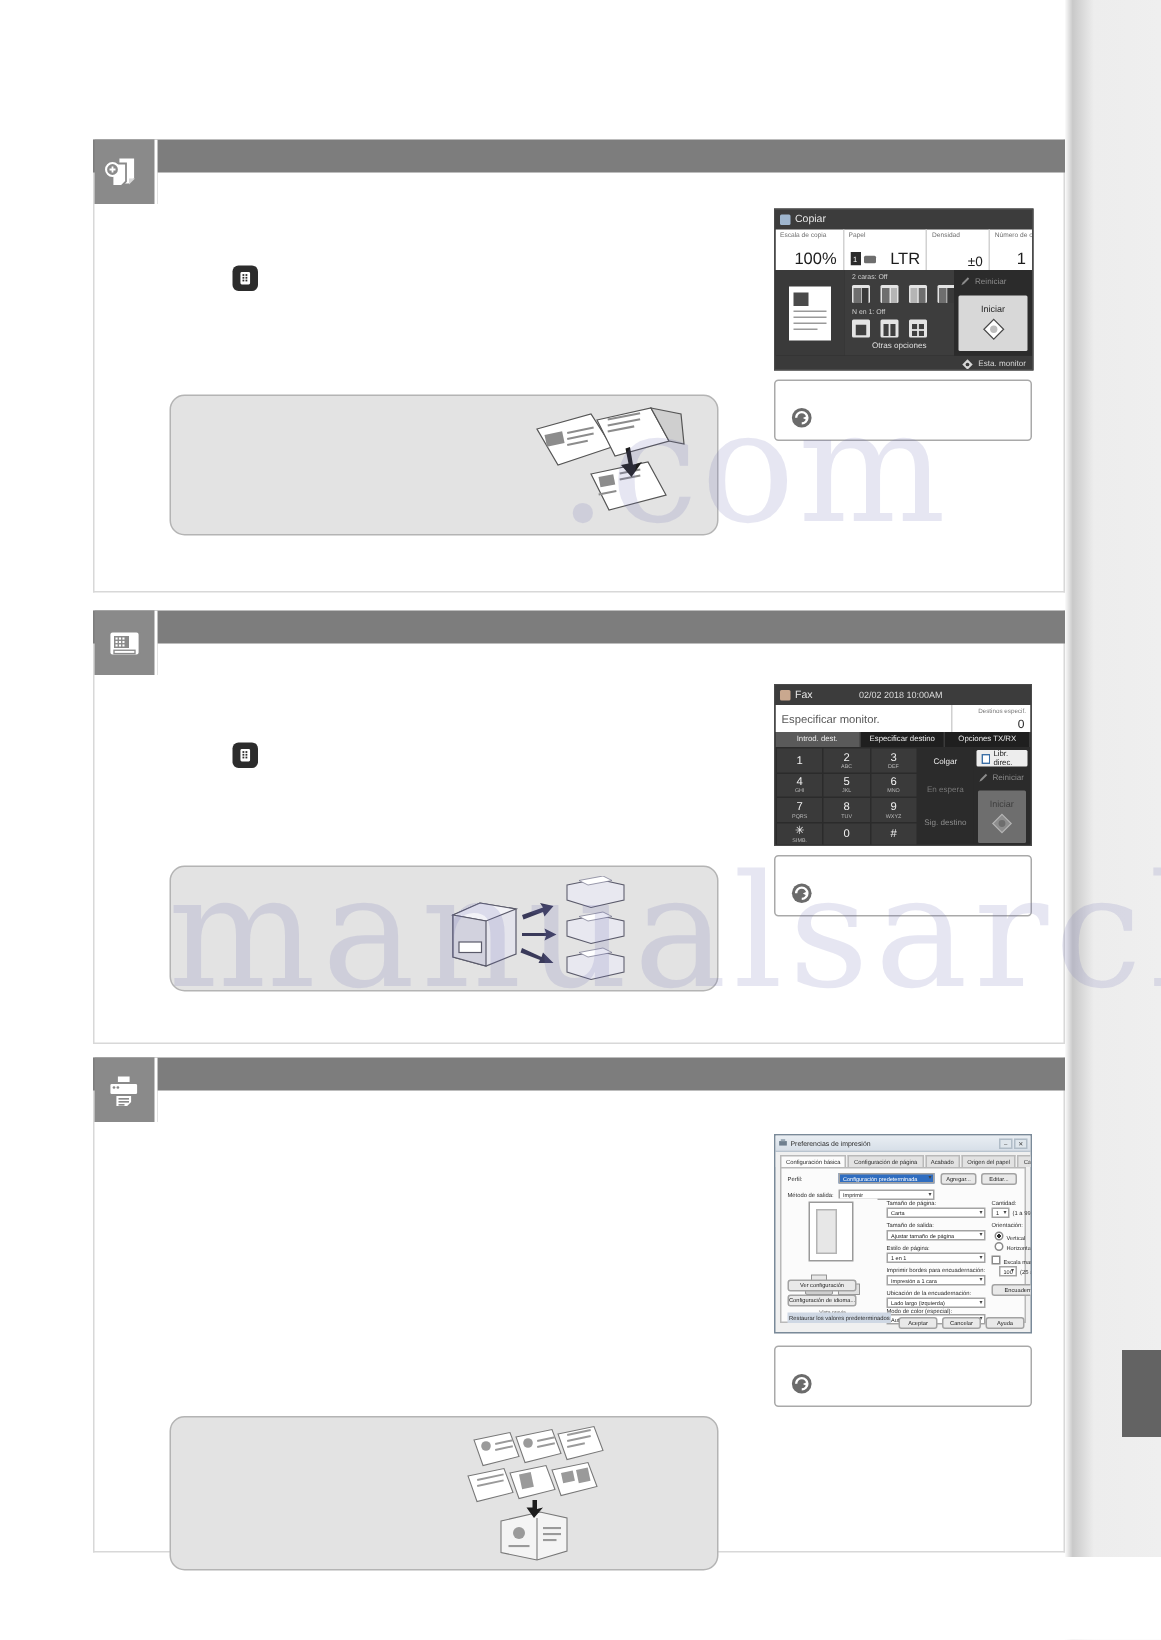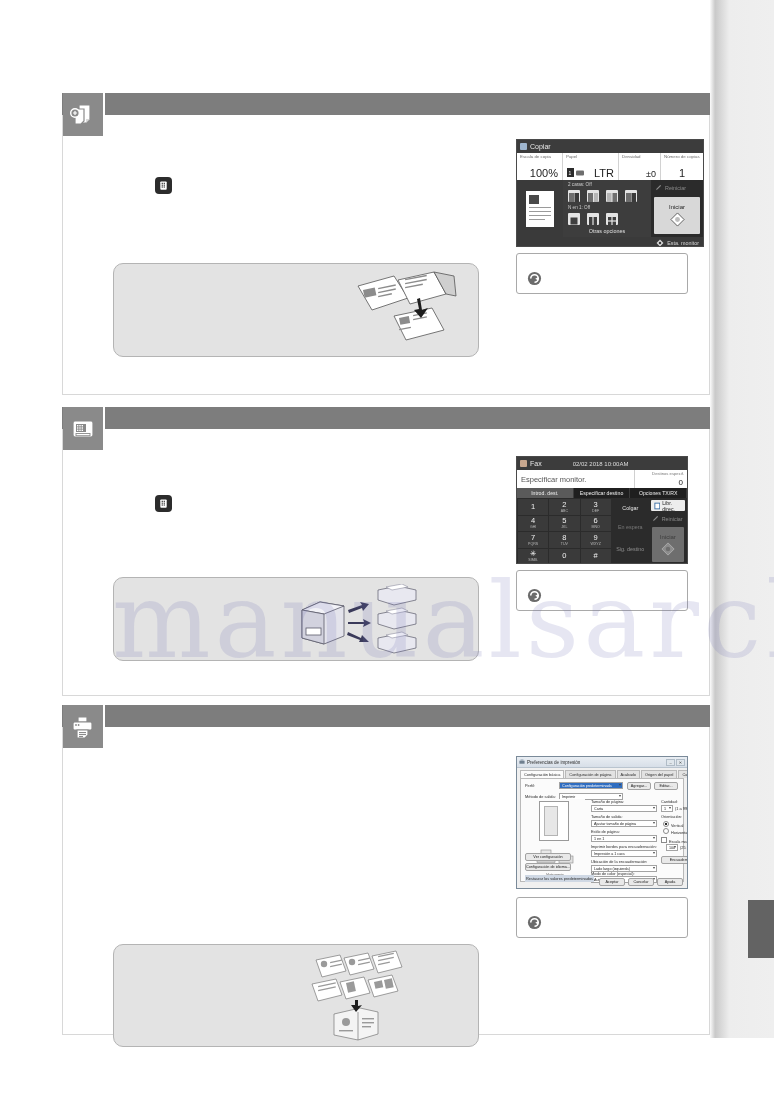--- a/index.html
+++ b/index.html
@@ -431,21 +431,21 @@
             <rect x="63" y="47" width="14" height="1.3" transform="rotate(-11 63 47)"></rect>
             <rect x="63" y="51" width="14" height="1.3" transform="rotate(-11 63 51)"></rect>
             <rect x="49" y="61" width="12" height="1.3" transform="rotate(-11 49 61)"></rect>
           </g>
           <path d="M70 30 L72 42 L78 40 L71 50 L64 42 L69 41 L67 31 Z" fill="#1d1d1d"></path>
         </svg>
       </div>
     </div>
   </div>
 
-  <div class="dev" style="left:516px;top:139px;width:188px;height:108px;">
+  <div class="dev" style="left:516px;top:139px;width:173px;height:108px;">
     <div class="dev-title">
       <span class="tile"></span>
       <span>Copiar</span>
     </div>
 
     <div class="copy-top">
       <div class="copy-cell" style="width:46px;">
         <span class="cc-label">Escala de copia</span>
         <span class="cc-val">100%</span>
       </div>
@@ -910,16 +910,17 @@
   <div class="ref-box" style="left:516px;top:897px;width:172px;height:41px;">
     <svg class="ref-icon" viewBox="0 0 16 16">
       <circle cx="8" cy="8" r="7" fill="#6b6b6b"></circle>
       <path d="M4 8 a4 4 0 1 1 4 4" fill="none" stroke="#ffffff" stroke-width="1.7"></path>
       <path d="M12 6.5 l0 3.5 l-3.2 -1.8 Z" fill="#ffffff"></path>
     </svg>
     <span class="ref-text"></span>
   </div>
 
   <div class="watermark">
+    <span class="wm-text wm1">.com</span>
     <span class="wm-text wm2">manualsarchive</span>
   </div>
 
 </div>
 
 </body></html>

